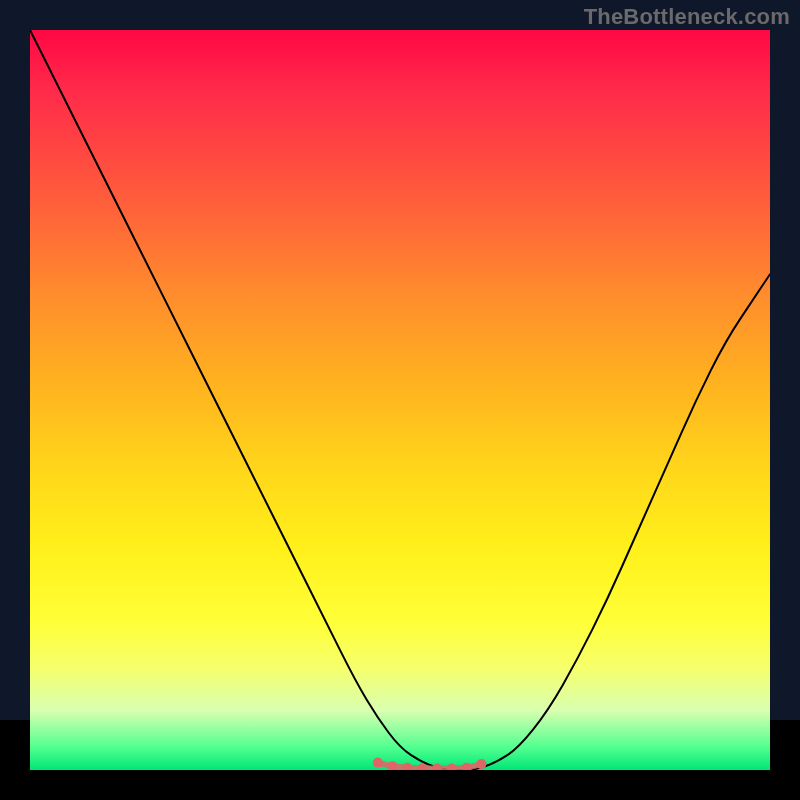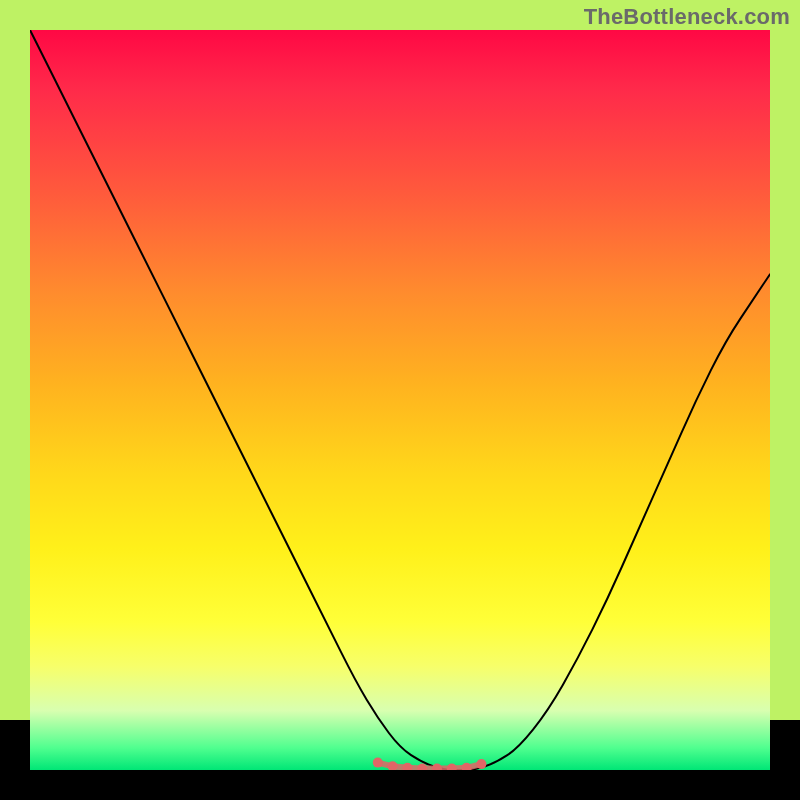--- a/index.html
+++ b/index.html
@@ -8,21 +8,21 @@
     width: 800px;
     height: 800px;
     background: #000;
     overflow: hidden;
     font-family: Arial, Helvetica, sans-serif;
   }
   .frame {
     position: relative;
     width: 800px;
     height: 720px;
-    background: #bef264;
+    background: #0f172a;
   }
   .plot-area {
     position: absolute;
     left: 30px;
     top: 30px;
     width: 740px;
     height: 740px;
     background: linear-gradient(
       to bottom,
       #ff0844 0%,

